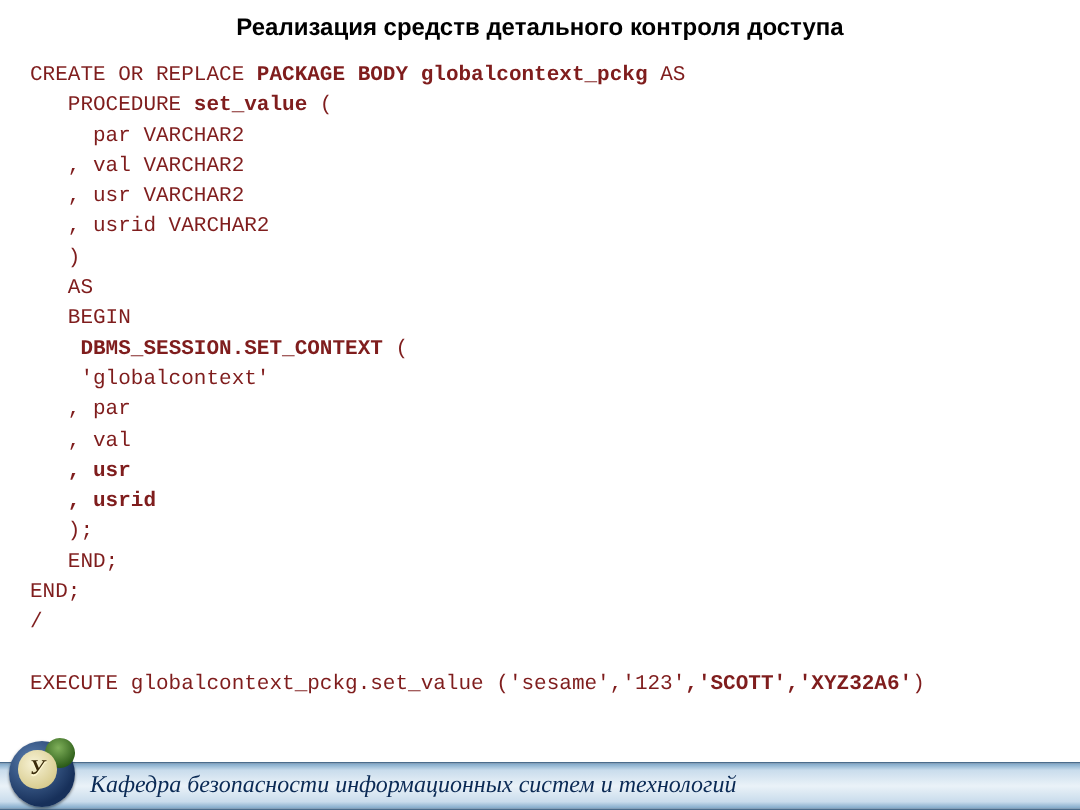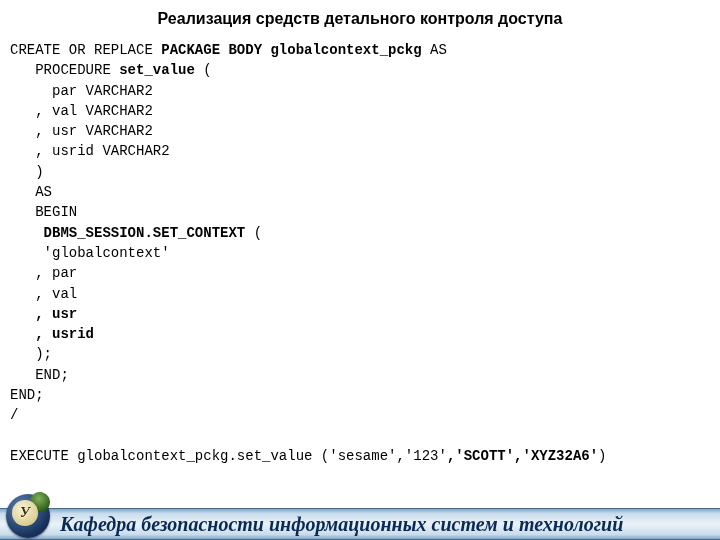--- a/index.html
+++ b/index.html
@@ -17,23 +17,23 @@
     font-size: 16px;
     font-weight: bold;
     color: #000;
     text-align: center;
     margin: 10px 0 12px 0;
   }
   .code {
     font-family: "Courier New", Courier, monospace;
     font-size: 14px;
     line-height: 1.45;
-    color: #000000;
+    color: #7f1d1d;
     white-space: pre;
-    margin-left: 10px;
+    margin-left: 20px;
   }
   .seg { display: inline; }
   .seg.bold { font-weight: bold; }
   .footer {
     position: absolute;
     left: 0;
     right: 0;
     bottom: 0;
     height: 40px;
   }
@@ -46,22 +46,22 @@
   }
   .footer-text {
     position: absolute;
     left: 60px;
     right: 10px;
     top: 0; bottom: 0;
     display: flex;
     align-items: center;
     font-family: Georgia, 'Times New Roman', serif;
     font-style: italic;
-    font-weight: bold;
-    font-size: 20px;
+    font-weight: normal;
+    font-size: 16px;
     color: #0a2a55;
   }
   .logo {
     position: absolute;
     left: 6px;
     bottom: 2px;
     width: 44px;
     height: 44px;
   }
   .logo-outer {

